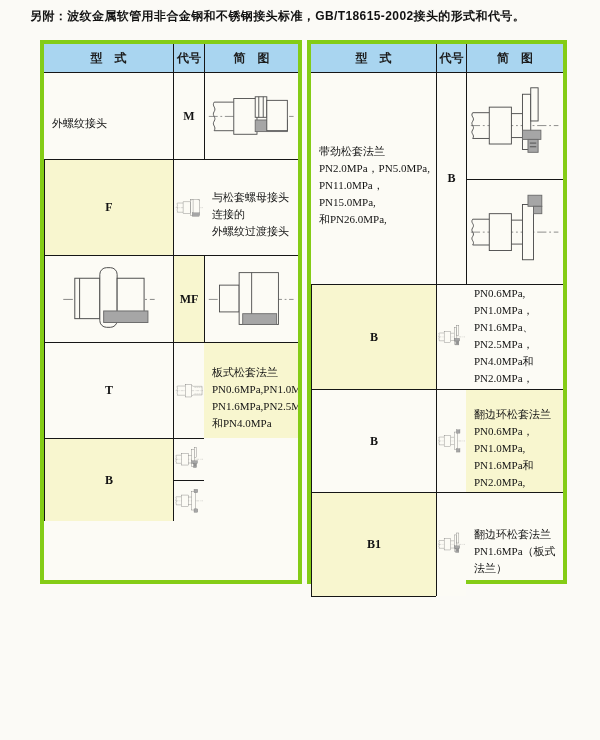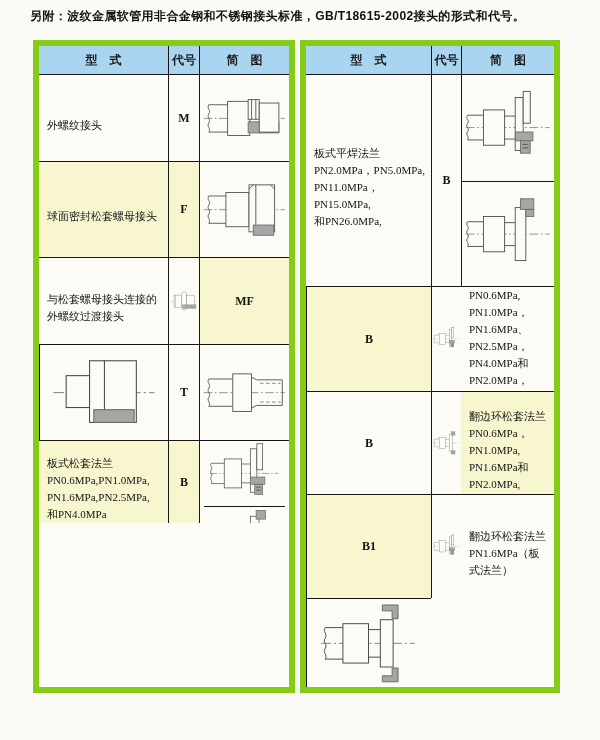--- a/index.html
+++ b/index.html
@@ -10,25 +10,26 @@
     font-family:"Liberation Sans",sans-serif;
     color:#1a1a1a;
     overflow:hidden;
   }
   .title{
     position:absolute;left:30px;top:8px;right:14px;
     font-size:12px;font-weight:bold;letter-spacing:0.4px;
     color:#111;
   }
   .tbl{
-    position:absolute;top:40px;height:653px;
+    position:absolute;top:40px;height:544px;
     display:grid;
-    border:6px solid #84cc16;
+    border:4px solid #84cc16;
     background:#fcfbf5;
     box-sizing:border-box;
+    margin-left:7px;
   }
   #left-tbl{left:33px;width:262px;grid-template-columns:129px 31px 1fr;
     grid-template-rows:28px 87px 96px 87px 96px 83px 1fr;}
   #right-tbl{left:300px;width:260px;grid-template-columns:125px 30px 1fr;
     grid-template-rows:28px 212px 105px 103px 104px 1fr;}
   .cell{
     box-sizing:border-box;
     border-left:1px solid #161616;
     border-top:1px solid #161616;
     display:flex;align-items:center;
@@ -78,21 +79,20 @@
         <path d="M30 26 L8 26 c-3 4.8 3 5.866666666666667 0 10.666666666666666 c-3 4.8 3 5.866666666666667 0 10.666666666666666 c-3 4.8 3 5.866666666666667 0 10.666666666666666 L30 58" fill="none" stroke="#4a4a4a" stroke-width="1"></path>
         <rect x="30" y="22" width="26" height="40" fill="#fcfbf5" stroke="#4a4a4a" stroke-width="1"></rect>
         <rect x="54" y="46" width="36" height="13" fill="#a6a6a6" stroke="#6b6b6b" stroke-width="1"></rect>
         <rect x="54" y="20" width="13" height="23" fill="#fcfbf5" stroke="#4a4a4a" stroke-width="1"></rect>
         <line x1="58" y1="20" x2="58" y2="43" stroke="#4a4a4a" stroke-width="1"></line>
         <line x1="63" y1="20" x2="63" y2="43" stroke="#4a4a4a" stroke-width="1"></line>
         <rect x="67" y="24" width="23" height="34" fill="#fcfbf5" stroke="#4a4a4a" stroke-width="1"></rect>
       </svg>
   </div>
 
-  <div class="cell type fc ylw">球面密封松套螺母接头</div>
   <div class="cell code ylw">F</div>
   <div class="cell diag">
     <svg class="dg" viewBox="0 0 100 84">
         <line x1="2" y1="42" x2="97" y2="42" stroke="#666" stroke-width="0.8" stroke-dasharray="10 3 2 3"></line>
         <path d="M28 26 L8 26 c-3 4.8 3 5.866666666666667 0 10.666666666666666 c-3 4.8 3 5.866666666666667 0 10.666666666666666 c-3 4.8 3 5.866666666666667 0 10.666666666666666 L28 58" fill="none" stroke="#4a4a4a" stroke-width="1"></path>
         <rect x="28" y="22" width="27" height="40" fill="#fcfbf5" stroke="#4a4a4a" stroke-width="1"></rect>
         <rect x="55" y="13" width="30" height="55" fill="#fcfbf5" stroke="#4a4a4a" stroke-width="1"></rect>
         <line x1="63" y1="13" x2="63" y2="68" stroke="#4a4a4a" stroke-width="1"></line>
         <line x1="55" y1="18" x2="60" y2="13" stroke="#4a4a4a" stroke-width="1"></line>
         <line x1="80" y1="13" x2="85" y2="18" stroke="#4a4a4a" stroke-width="1"></line>
@@ -174,21 +174,21 @@
         </svg>
     </div>
   </div>
 </div>
 
 <div class="tbl" id="right-tbl">
   <div class="cell hdr fc fr">型　式</div>
   <div class="cell hdr fr">代号</div>
   <div class="cell hdr fr">简　图</div>
 
-  <div class="cell type fc">板式平焊法兰
+  <div class="cell type fc">带劲松套法兰
 PN2.0MPa，PN5.0MPa,
 PN11.0MPa，PN15.0MPa,
 和PN26.0MPa,</div>
   <div class="cell code">B</div>
   <div class="cell diag diag2">
     <div class="half">
       <svg class="dg" viewBox="0 0 100 84">
           <line x1="2" y1="42" x2="97" y2="42" stroke="#666" stroke-width="0.8" stroke-dasharray="10 3 2 3"></line>
           <path d="M22 28 L4 28 c-3 4.2 3 5.133333333333334 0 9.333333333333334 c-3 4.2 3 5.133333333333334 0 9.333333333333334 c-3 4.2 3 5.133333333333334 0 9.333333333333334 L22 56" fill="none" stroke="#4a4a4a" stroke-width="1"></path>
           <rect x="22" y="22" width="24" height="40" fill="#fcfbf5" stroke="#4a4a4a" stroke-width="1"></rect>

